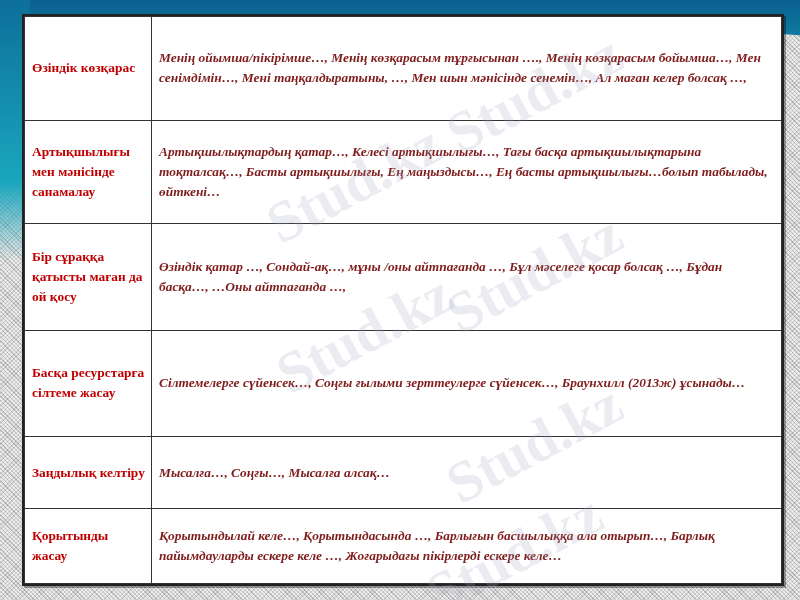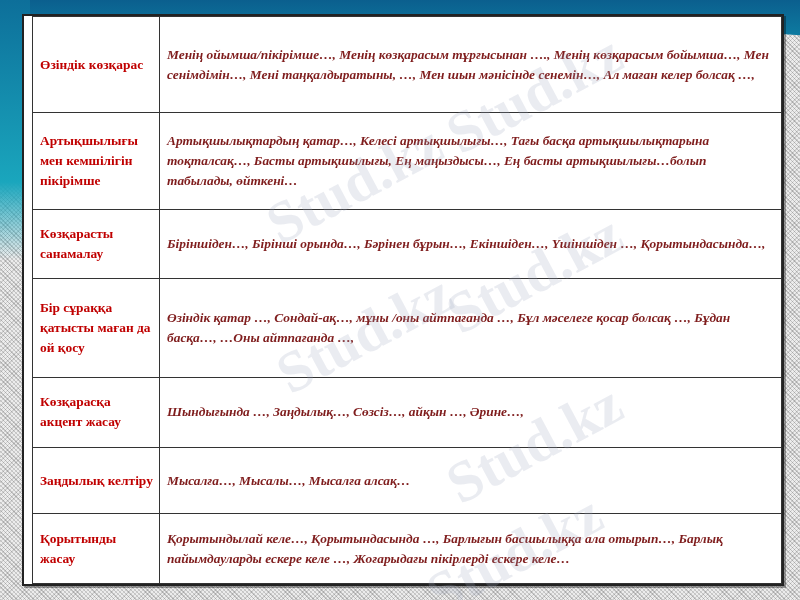--- a/index.html
+++ b/index.html
@@ -17,21 +17,20 @@
       clip-path: polygon(0 0, 100% 0, 100% 32%, 70% 18%, 40% 22%, 10% 60%, 0 85%);
     }
     .left-band {
       position: absolute; left: 0; top: 0; width: 30px; height: 260px;
       background: linear-gradient(180deg, #0d6f9a 0%, #1aa6bd 70%, rgba(26,166,189,0) 100%);
     }
     .table-wrap {
       position: absolute; left: 22px; top: 14px; width: 762px; height: 572px;
       background: #ffffff; border: 2px solid #222; box-sizing: border-box;
       box-shadow: 2px 2px 0 rgba(0,0,0,0.35);
-      padding-left: 8px;
     }
     table {
       width: 100%; height: 100%; border-collapse: collapse; table-layout: fixed;
     }
     td {
       border: 1.5px solid #333; padding: 3px 6px 3px 7px; vertical-align: middle;
       font-size: 13.4px; line-height: 20px; font-weight: bold;
     }
     td.term {
       width: 113px; color: #c00000; font-style: normal;
@@ -51,38 +50,34 @@
 <div class="left-band"></div>
 
 <div class="table-wrap">
   <table>
     <tbody>
       <tr style="height:72px">
         <td class="term">Өзіндік көзқарас</td>
         <td class="phrases">Менің ойымша/пікірімше…, Менің көзқарасым тұрғысынан …., Менің көзқарасым бойымша…, Мен сенімдімін…, Мені таңқалдыратыны, …, Мен шын мәнісінде сенемін…, Ал маған келер болсақ …,</td>
       </tr>
       <tr style="height:72px">
-        <td class="term">Артықшылығы мен кемшілігін пікірімше</td>
+        <td class="term">Артықшылығы мен мәнісінде санамалау</td>
         <td class="phrases">Артықшылықтардың қатар…, Келесі артықшылығы…, Тағы басқа артықшылықтарына тоқталсақ…, Басты артықшылығы, Ең маңыздысы…, Ең басты артықшылығы…болып табылады, өйткені…</td>
-      </tr>
-      <tr style="height:52px">
-        <td class="term">Көзқарасты санамалау</td>
-        <td class="phrases">Біріншіден…, Бірінші орында…, Бәрінен бұрын…, Екіншіден…, Үшіншіден …, Қорытындасында…,</td>
       </tr>
       <tr style="height:74px">
         <td class="term">Бір сұраққа қатысты маған да ой қосу</td>
         <td class="phrases">Өзіндік қатар …, Сондай-ақ…, мұны /оны айтпағанда …, Бұл мәселеге қосар болсақ …, Бұдан басқа…, …Оны айтпағанда …,</td>
       </tr>
-      <tr style="height:52px">
-        <td class="term">Көзқарасқа акцент жасау</td>
-        <td class="phrases">Шындығында …, Заңдылық…, Сөзсіз…, айқын …, Әрине…,</td>
+      <tr style="height:74px">
+        <td class="term">Басқа ресурстарға сілтеме жасау</td>
+        <td class="phrases">Сілтемелерге сүйенсек…, Соңғы ғылыми зерттеулерге сүйенсек…, Браунхилл (2013ж) ұсынады…</td>
       </tr>
       <tr style="height:50px">
         <td class="term">Заңдылық келтіру</td>
-        <td class="phrases">Мысалға…, Мысалы…, Мысалға алсақ…</td>
+        <td class="phrases">Мысалға…, Соңғы…, Мысалға алсақ…</td>
       </tr>
       <tr style="height:52px">
         <td class="term">Қорытынды жасау</td>
         <td class="phrases">Қорытындылай келе…, Қорытындасында …, Барлығын басшылыққа ала отырып…, Барлық пайымдауларды ескере келе …, Жоғарыдағы пікірлерді ескере келе…</td>
       </tr>
     </tbody>
   </table>
 </div>
 
 <div class="watermark" style="left:440px; top:60px;">Stud.kz</div>

